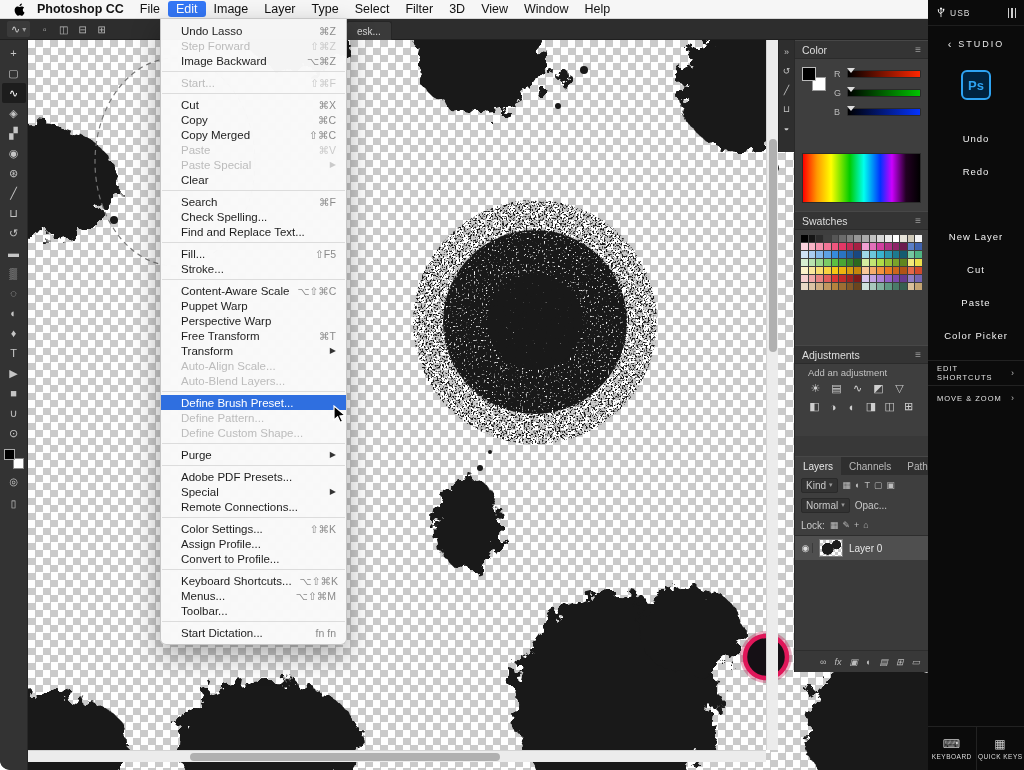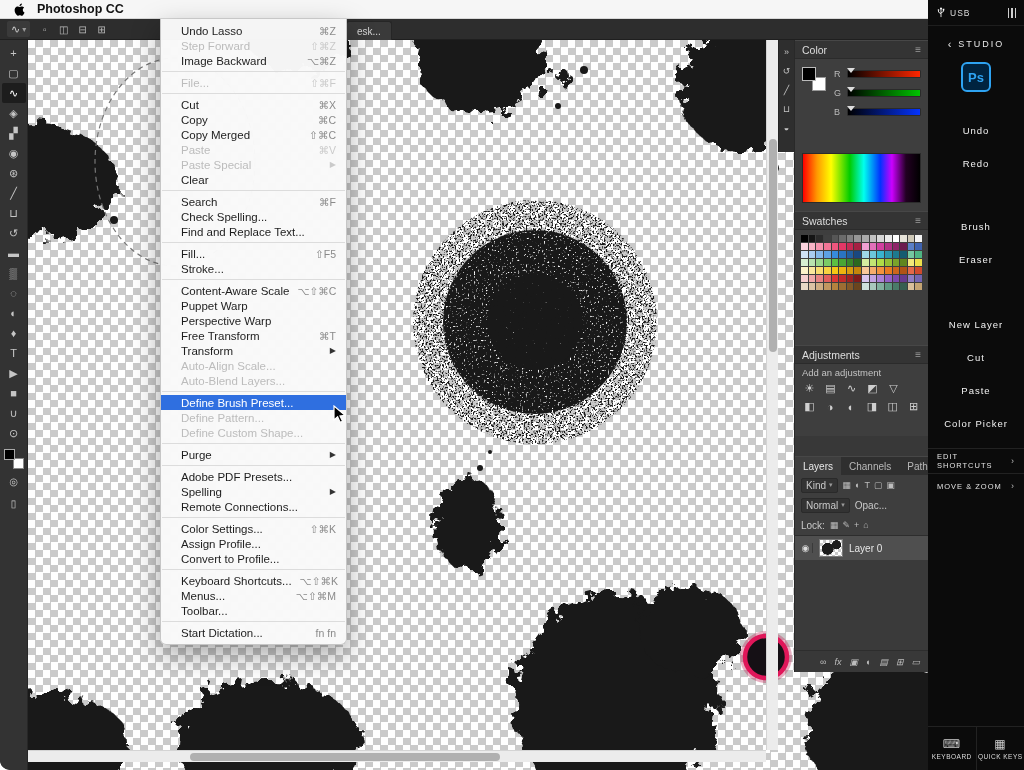--- a/index.html
+++ b/index.html
@@ -80,21 +80,21 @@
   .sl-ch{font-size:9px;color:#bbb;width:8px;}
   .sl-bar{position:relative;flex:1;height:8px;border-radius:1px;border:1px solid #2b2b2b;}
   .sl-handle{position:absolute;left:-1px;top:-3px;width:0;height:0;
              border-left:4px solid transparent;border-right:4px solid transparent;border-top:5px solid #ddd;}
   .spectrum{flex:0 0 50px;margin:2px 7px 8px 7px;border:1px solid #2b2b2b;
             background:linear-gradient(to right,#ff0000 0%,#ff9900 12%,#ffff00 24%,#00cc00 40%,#00ffee 52%,#0033ff 66%,#cc00ff 76%,#220022 88%,#000 100%);}
   .swatch-grid{flex:0 0 64px;display:grid;grid-template-columns:repeat(16,1fr);gap:1px;
                padding:5px 6px;align-content:start;}
   .sw{height:7px;}
   .panel-blank{flex:0 0 50px;}
-  .adj-body{flex:0 0 72px;padding:3px 7px;}
+  .adj-body{flex:0 0 72px;padding:3px 13px;}
   .adj-sub{font-size:9.5px;color:#c2c2c2;margin-bottom:3px;}
   .adj-row{display:flex;gap:6px;margin-bottom:3px;}
   .adj-icon{width:15px;height:15px;display:flex;align-items:center;justify-content:center;
             color:#cfcfcf;font-size:11px;}
   .panel-gap{flex:0 0 20px;background:#383838;}
   .ltabs{flex:0 0 19px;display:flex;background:#2f2f2f;border-top:1px solid #474747;}
   .ltab{padding:0 8px;display:flex;align-items:center;font-size:10px;color:#b9b9b9;}
   .ltab.active{background:#3e3e3e;color:#e8e8e8;}
   .lrow{flex:0 0 20px;display:flex;align-items:center;gap:5px;padding:0 6px;font-size:10px;color:#c9c9c9;}
   .kind,.blend-sel{display:flex;align-items:center;gap:3px;background:#333;border:1px solid #2a2a2a;
@@ -136,21 +136,21 @@
   .studio{position:absolute;right:0;top:0;width:96px;height:770px;background:#0b0b0b;color:#ececec;
           z-index:80;display:flex;flex-direction:column;align-items:center;}
   .st-header{width:100%;height:26px;flex:0 0 26px;display:flex;align-items:center;
              justify-content:space-between;padding:0 8px;border-bottom:1px solid #1e1e1e;
              font-size:8.5px;letter-spacing:1px;color:#ddd;}
   .st-usb{display:flex;align-items:center;gap:4px;}
   .vbars{display:flex;gap:2px;}
   .vbars i{display:block;width:1.5px;height:10px;background:#cfcfcf;}
   .st-title{margin-top:12px;font-size:9px;letter-spacing:2px;color:#e8e8e8;display:flex;align-items:center;gap:5px;}
   .st-title .chev{font-size:11px;}
-  .ps-badge{margin-top:12px;width:30px;height:30px;border:2px solid #2ea3f2;border-radius:6px;
+  .ps-badge{margin-top:20px;width:30px;height:30px;border:2px solid #2ea3f2;border-radius:6px;
             background:#00233f;color:#2ea3f2;font-weight:bold;font-size:13px;
             display:flex;align-items:center;justify-content:center;}
   .sb-group{width:100%;display:flex;flex-direction:column;align-items:center;}
   .sb-btn{height:33px;display:flex;align-items:center;font-size:9.5px;letter-spacing:1px;color:#f2f2f2;}
   .st-section{width:100%;height:25px;flex:0 0 25px;border-top:1px solid #222;display:flex;
               align-items:center;justify-content:space-between;padding:0 9px;font-size:7.5px;
               letter-spacing:1px;color:#e2e2e2;}
   .st-section .chev{font-size:9px;color:#bbb;}
   .st-footer{margin-top:auto;width:100%;height:44px;flex:0 0 44px;border-top:1px solid #222;display:flex;}
   .st-foot-item{flex:1;display:flex;flex-direction:column;align-items:center;justify-content:center;
@@ -510,38 +510,51 @@
       <span class="doc-tab">esk...</span>
     </div>
 
     <div class="menubar">
       <span class="apple">
         <svg width="11" height="13" viewBox="0 0 14 17">
             <path fill="#000" d="M11.3 9.1c0-2 1.6-2.9 1.7-3-.9-1.4-2.4-1.6-2.9-1.6-1.2-.1-2.4.7-3 .7-.6 0-1.6-.7-2.6-.7C3.2 4.5 2 5.3 1.3 6.5c-1.4 2.4-.4 6 1 8 .7 1 1.5 2.1 2.5 2.1 1 0 1.4-.6 2.6-.6 1.2 0 1.6.6 2.6.6 1.1 0 1.8-1 2.4-2 .8-1.1 1.1-2.2 1.1-2.3-.1 0-2.2-.9-2.2-3.2zM9.4 3.1c.5-.7.9-1.6.8-2.6-.8 0-1.7.5-2.3 1.2-.5.6-1 1.6-.8 2.5.9.1 1.8-.4 2.3-1.1z"></path>
           </svg>
       </span>
       <span class="app-name">Photoshop CC</span>
+      <span style="display:flex">
+          <span class="mb-item">File</span>
+          <span class="mb-item mb-hl">Edit</span>
+          <span class="mb-item">Image</span>
+          <span class="mb-item">Layer</span>
+          <span class="mb-item">Type</span>
+          <span class="mb-item">Select</span>
+          <span class="mb-item">Filter</span>
+          <span class="mb-item">3D</span>
+          <span class="mb-item">View</span>
+          <span class="mb-item">Window</span>
+          <span class="mb-item">Help</span>
+        </span>
     </div>
 
     <div class="menu">
         <div class="menu-item">
           <span class="mi-label">Undo Lasso</span>
           <span class="mi-short">⌘Z</span>
         </div>
         <div class="menu-item disabled">
           <span class="mi-label">Step Forward</span>
           <span class="mi-short">⇧⌘Z</span>
         </div>
         <div class="menu-item">
           <span class="mi-label">Image Backward</span>
           <span class="mi-short">⌥⌘Z</span>
         </div>
         <div class="menu-sep"></div>
         <div class="menu-item disabled">
-          <span class="mi-label">File...</span>
+          <span class="mi-label">Start...</span>
           <span class="mi-short">⇧⌘F</span>
         </div>
         <div class="menu-sep"></div>
         <div class="menu-item">
           <span class="mi-label">Cut</span>
           <span class="mi-short">⌘X</span>
         </div>
         <div class="menu-item">
           <span class="mi-label">Copy</span>
           <span class="mi-short">⌘C</span>
@@ -630,21 +643,21 @@
         <div class="menu-item">
           <span class="mi-label">Purge</span>
           <span class="mi-sub">▶</span>
         </div>
         <div class="menu-sep"></div>
         <div class="menu-item">
           <span class="mi-label">Adobe PDF Presets...</span>
           <span class="mi-short"></span>
         </div>
         <div class="menu-item">
-          <span class="mi-label">Spelling</span>
+          <span class="mi-label">Special</span>
           <span class="mi-sub">▶</span>
         </div>
         <div class="menu-item">
           <span class="mi-label">Remote Connections...</span>
           <span class="mi-short"></span>
         </div>
         <div class="menu-sep"></div>
         <div class="menu-item">
           <span class="mi-label">Color Settings...</span>
           <span class="mi-short">⇧⌘K</span>
@@ -702,24 +715,20 @@
     <div class="st-title">
       <span class="chev">‹</span>
       <span>STUDIO</span>
     </div>
     <div class="ps-badge">Ps</div>
     <span style="width:100%;display:flex;flex-direction:column">
         <div class="sb-group" style="margin-top: 22px;">
           <div class="sb-btn">Undo</div>
           <div class="sb-btn">Redo</div>
         </div>
-        <div class="sb-group" style="margin-top: 30px;">
-          <div class="sb-btn">Brush</div>
-          <div class="sb-btn">Eraser</div>
-        </div>
         <div class="sb-group" style="margin-top: 32px;">
           <div class="sb-btn">New Layer</div>
           <div class="sb-btn">Cut</div>
           <div class="sb-btn">Paste</div>
           <div class="sb-btn">Color Picker</div>
         </div>
       </span>
     <span style="width:100%;margin-top:8px">
         <div class="st-section">
           <span>EDIT SHORTCUTS</span>

